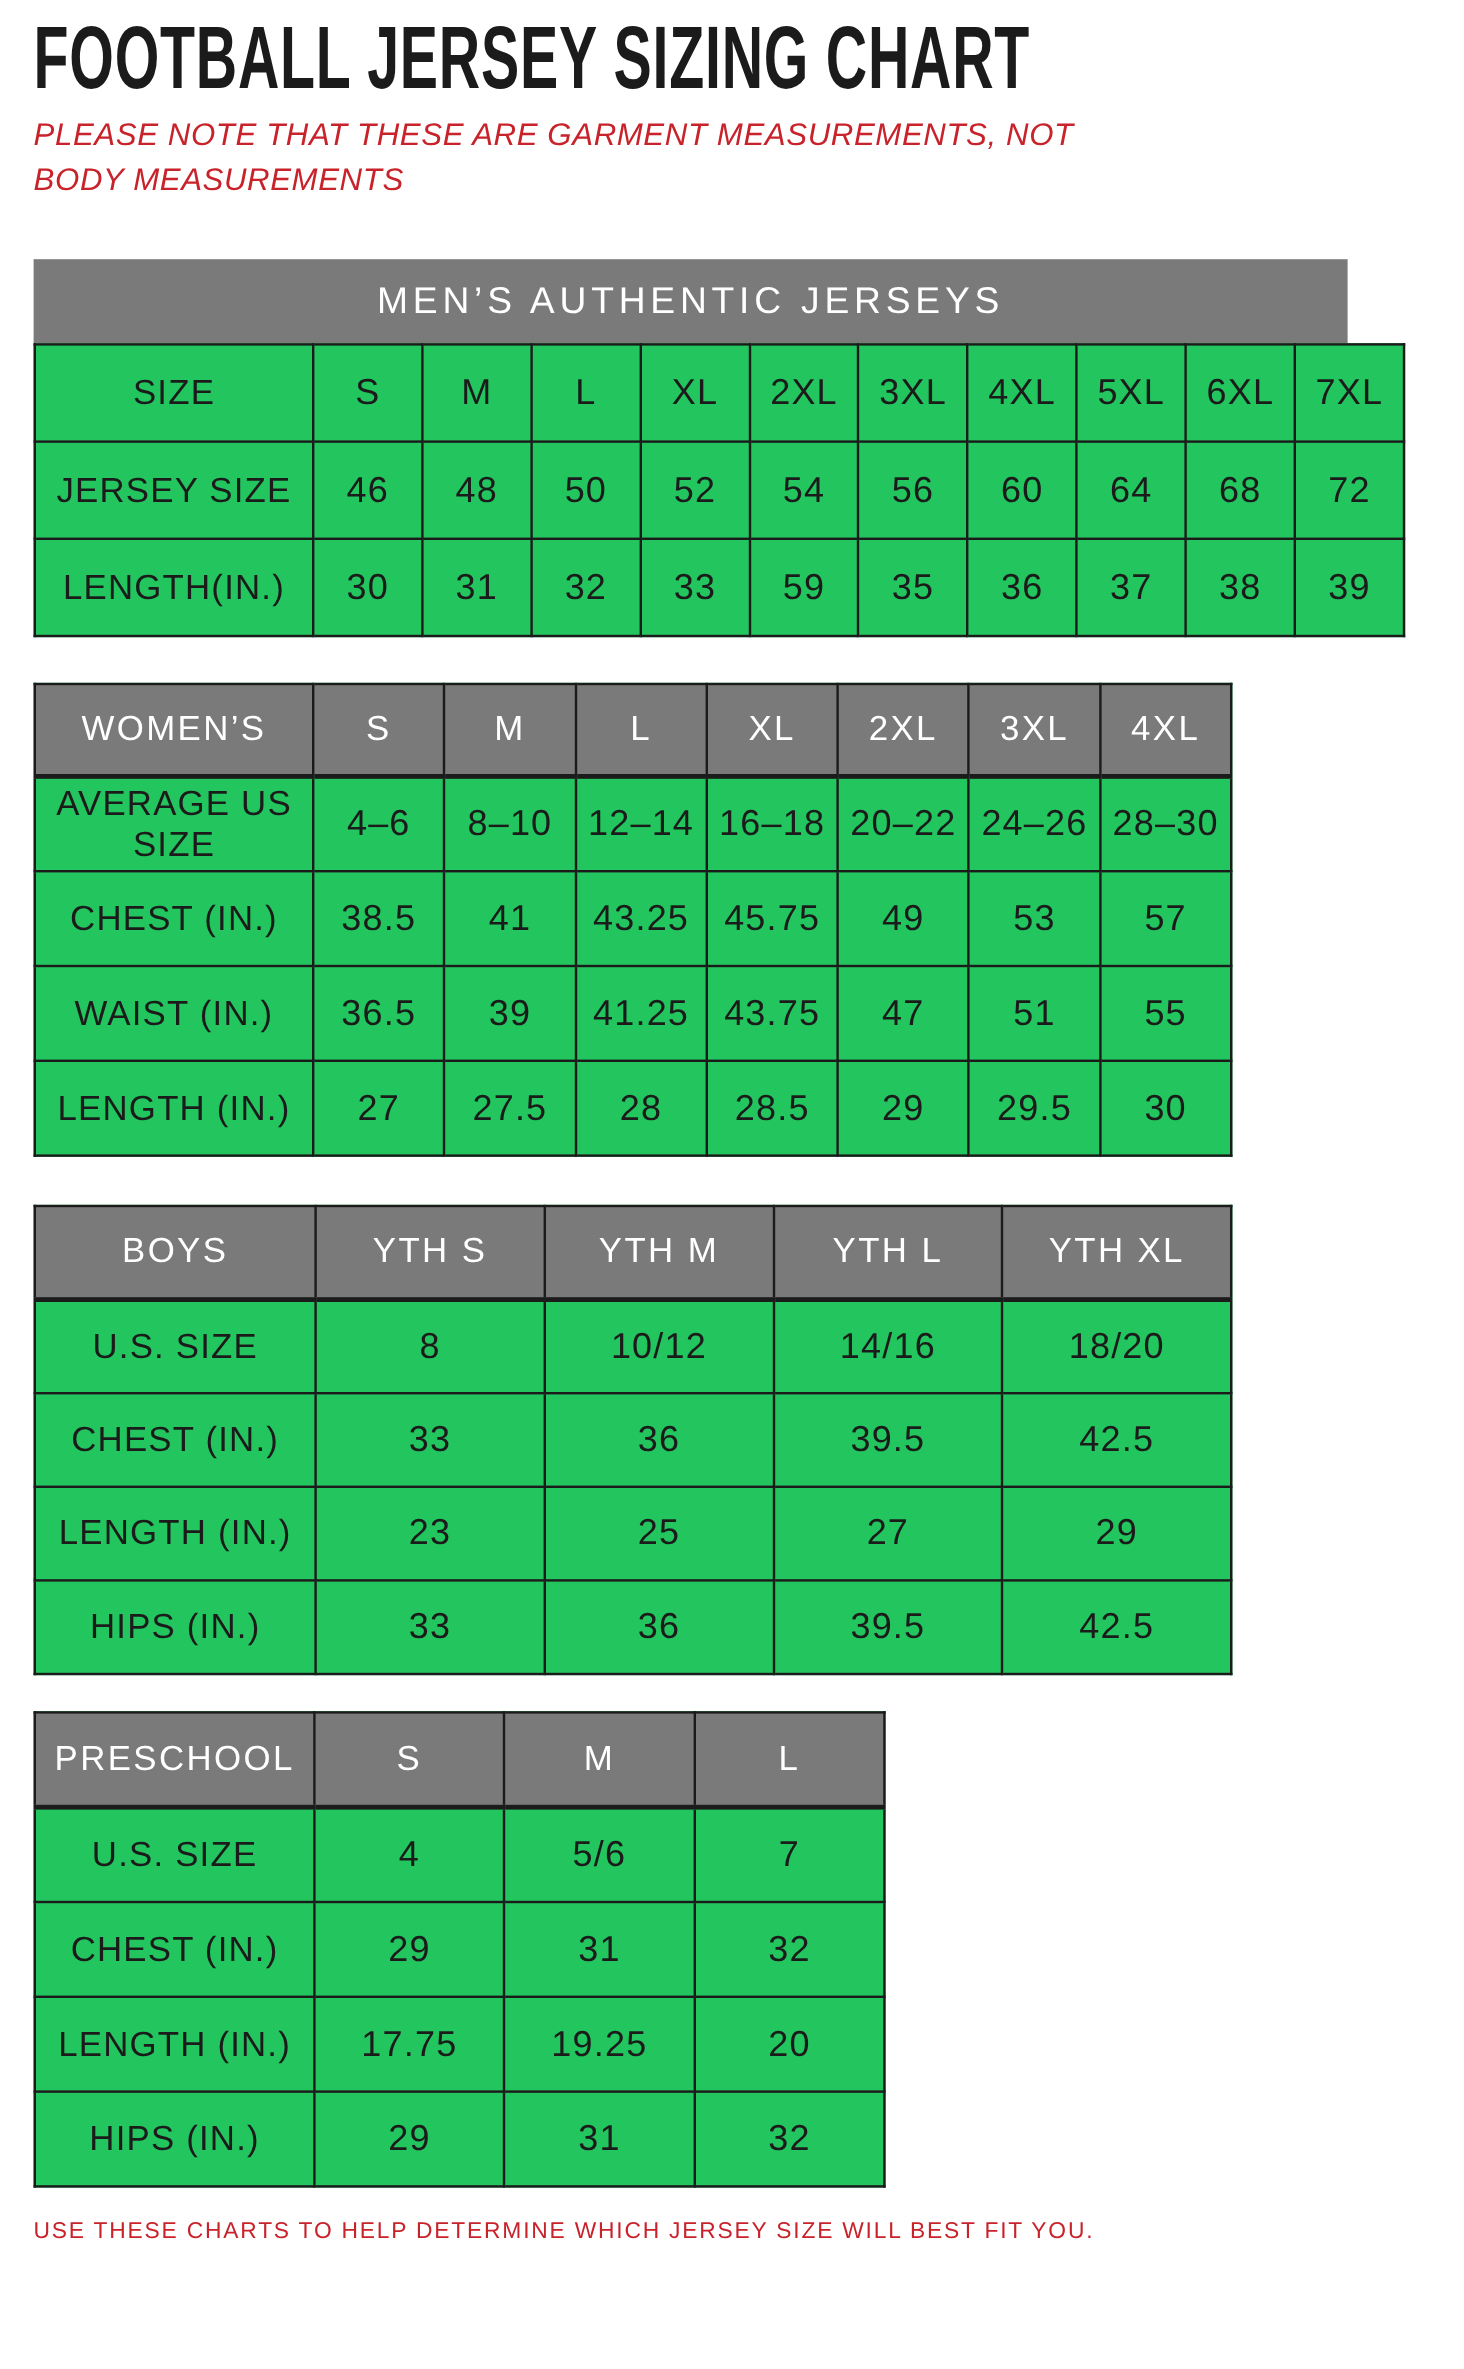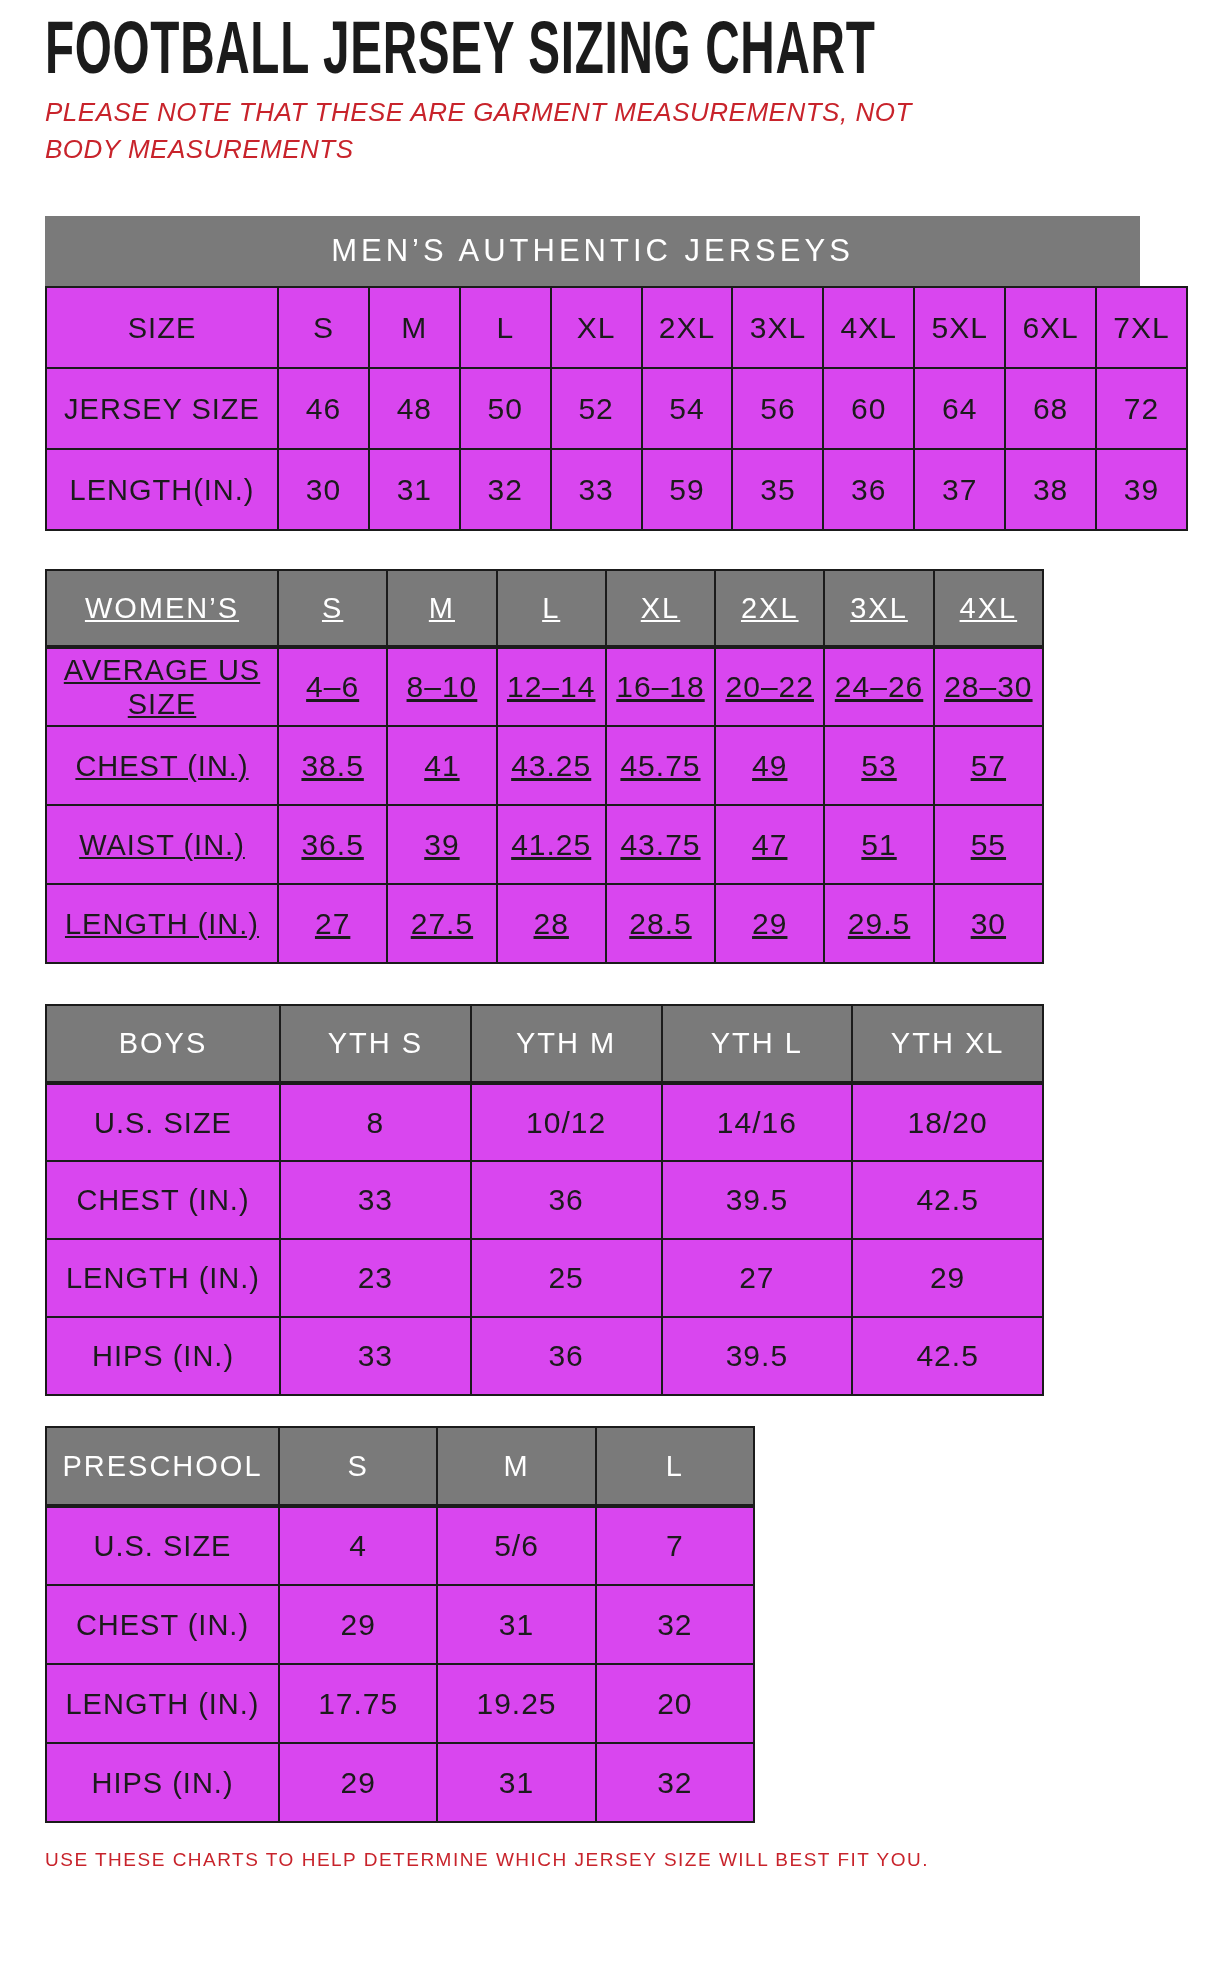--- a/index.html
+++ b/index.html
@@ -8,21 +8,21 @@
     --ink:#1b1b1b;
     --bg:#ffffff;
   }
   html,body{margin:0;padding:0;}
   body{
     width:1220px;height:1974px;overflow:hidden;
     background:var(--bg);
     font-family:"Liberation Sans","DejaVu Sans",sans-serif;
     color:var(--ink);
   }
-  .page{padding:16px 28px 0 45px;}
+  .page{padding:16px 28px 0 28px;}
 
   .title{margin:0;height:64px;}
   .title-inner{
     display:inline-block;white-space:nowrap;
     font-size:74px;font-weight:700;line-height:64px;letter-spacing:1px;
     transform:scaleX(0.645);transform-origin:0 50%;
   }
   .note{
     margin:14px 0 0 0;max-width:900px;
     color:var(--red);font-size:26px;line-height:37px;letter-spacing:.5px;font-style:italic;
@@ -34,39 +34,39 @@
   .tbl-boys{margin-top:40px;}
   .tbl-preschool{margin-top:30px;}
 
   .banner{
     width:1095px;height:70px;box-sizing:border-box;
     background:var(--gray);color:#fff;
     font-size:31px;letter-spacing:4px;
     display:flex;align-items:center;justify-content:center;
   }
 
-  table{border-collapse:collapse;table-layout:fixed;background:#d946ef;}
+  table{border-collapse:collapse;table-layout:fixed;background:#22c55e;}
   td{
     border:2px solid var(--ink);
     text-align:center;vertical-align:middle;
     padding:0 8px;box-sizing:border-box;
     font-weight:400;
   }
   .lbl{font-size:29px;letter-spacing:1px;line-height:34px;}
   .val{font-size:30px;letter-spacing:1px;}
   .hdr-row td{
     background:var(--gray);color:#fff;
     font-size:29px;letter-spacing:2px;
     border-bottom-width:4px;
   }
 
   .tbl-mens table{width:1143px;}
   .tbl-mens td{height:81px;}
   .tbl-womens table{width:999px;}
-  .tbl-womens td{height:79px;text-decoration:underline;}
+  .tbl-womens td{height:79px;}
   .tbl-womens .hdr-row td{height:77px;}
   .tbl-boys table{width:999px;}
   .tbl-boys td{height:78px;}
   .tbl-boys .hdr-row td{height:78px;}
   .tbl-preschool table{width:710px;}
   .tbl-preschool td{height:79px;}
 
   .footer{
     margin:26px 0 0 0;white-space:nowrap;
     color:var(--red);font-size:19px;letter-spacing:1.5px;

